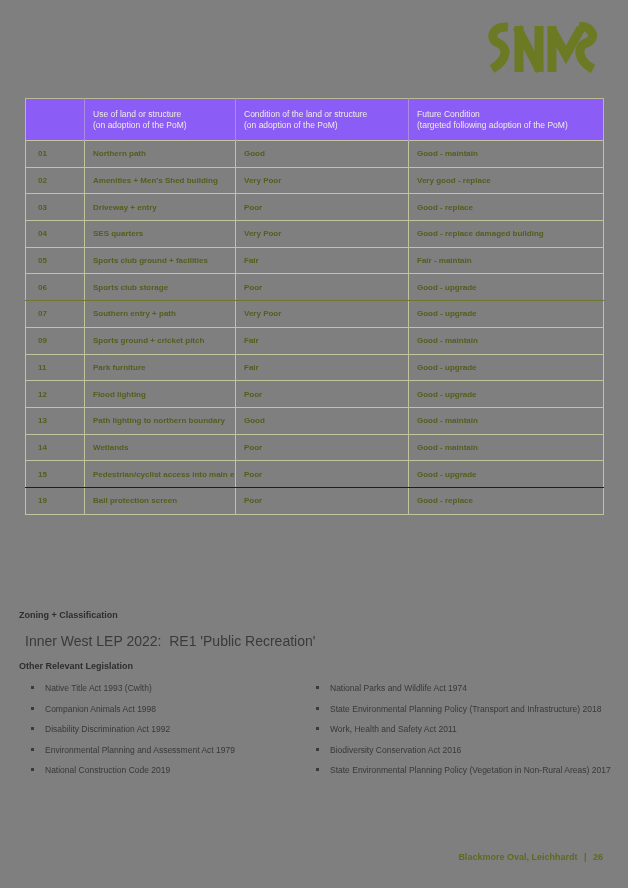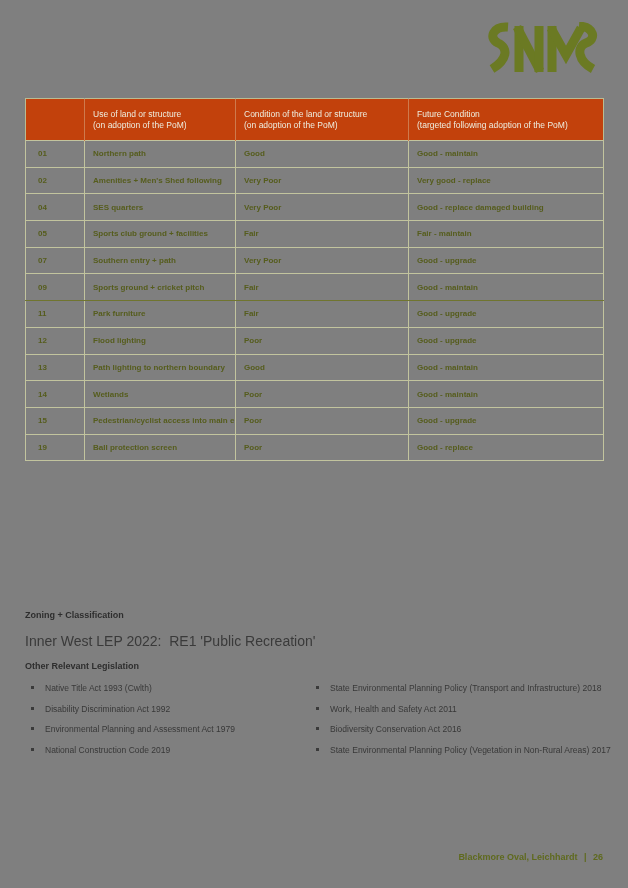--- a/index.html
+++ b/index.html
@@ -10,38 +10,38 @@
   }
   
   .logo{position:absolute;top:22px;right:20px;width:122px;height:54px;}
   
   .asset-table{
     position:absolute;left:25px;top:98px;width:578px;
     border-collapse:collapse;table-layout:fixed;
     border:1px solid #b9bc92;
   }
   .asset-table thead th{
-    background:#c2410c;color:#eeeee0;font-weight:400;
+    background:#8b5cf6;color:#eeeee0;font-weight:400;
     font-size:8.5px;line-height:11px;text-align:left;
     padding:5px 6px 5px 8px;height:42px;box-sizing:border-box;
     vertical-align:middle;border-left:1px solid rgba(230,230,200,.35);
   }
   .asset-table thead th:first-child{border-left:none;}
   .asset-table td{
     height:26.7px;box-sizing:border-box;
     border:1px solid #c2c49e;
     font-size:8px;font-weight:700;color:#565d1d;
     padding:0 6px 0 8px;vertical-align:middle;
     white-space:nowrap;overflow:hidden;
   }
   .asset-table td:first-child{padding-left:12px;}
   .asset-table tbody tr:nth-child(6) td{border-bottom-color:#70752f;}
   .asset-table tbody tr:nth-child(13) td{border-bottom-color:#1e1e1e;}
   
-  .h-bold{position:absolute;left:25px;font-size:9px;font-weight:700;color:#2e2e2e;}
+  .h-bold{position:absolute;left:19px;font-size:9px;font-weight:700;color:#2e2e2e;}
   .zoning-value{position:absolute;left:25px;top:633px;font-size:14px;color:#3a3a3a;white-space:pre-wrap;}
   .leg-list{position:absolute;top:682px;margin:0;padding:0;list-style:none;}
   .leg-list li{
     position:relative;padding-left:15px;margin-bottom:8.5px;
     font-size:8.5px;line-height:12px;color:#383838;
   }
   .leg-list li::before{
     content:"";position:absolute;left:1px;top:4px;width:3px;height:3px;background:#3a3a3a;
   }
   .leg-left{left:30px;width:272px;}
@@ -100,37 +100,49 @@
   </thead>
   <tbody>
       <tr>
         <td>01</td>
         <td>Northern path</td>
         <td>Good</td>
         <td>Good - maintain</td>
       </tr>
       <tr>
         <td>02</td>
-        <td>Amenities + Men's Shed following</td>
+        <td>Amenities + Men's Shed building</td>
         <td>Very Poor</td>
         <td>Very good - replace</td>
+      </tr>
+      <tr>
+        <td>03</td>
+        <td>Driveway + entry</td>
+        <td>Poor</td>
+        <td>Good - replace</td>
       </tr>
       <tr>
         <td>04</td>
         <td>SES quarters</td>
         <td>Very Poor</td>
         <td>Good - replace damaged building</td>
       </tr>
       <tr>
         <td>05</td>
         <td>Sports club ground + facilities</td>
         <td>Fair</td>
         <td>Fair - maintain</td>
       </tr>
       <tr>
+        <td>06</td>
+        <td>Sports club storage</td>
+        <td>Poor</td>
+        <td>Good - upgrade</td>
+      </tr>
+      <tr>
         <td>07</td>
         <td>Southern entry + path</td>
         <td>Very Poor</td>
         <td>Good - upgrade</td>
       </tr>
       <tr>
         <td>09</td>
         <td>Sports ground + cricket pitch</td>
         <td>Fair</td>
         <td>Good - maintain</td>
@@ -173,25 +185,27 @@
       </tr>
     </tbody>
 </table>
 
 <div class="h-bold" style="top:610px">Zoning + Classification</div>
 <div class="zoning-value">Inner West LEP 2022:  RE1 'Public Recreation'</div>
 
 <div class="h-bold" style="top:661px">Other Relevant Legislation</div>
 <ul class="leg-list leg-left">
     <li>Native Title Act 1993 (Cwlth)</li>
+    <li>Companion Animals Act 1998</li>
     <li>Disability Discrimination Act 1992</li>
     <li>Environmental Planning and Assessment Act 1979</li>
     <li>National Construction Code 2019</li>
   </ul>
 <ul class="leg-list leg-right">
+    <li>National Parks and Wildlife Act 1974</li>
     <li>State Environmental Planning Policy (Transport and Infrastructure) 2018</li>
     <li>Work, Health and Safety Act 2011</li>
     <li>Biodiversity Conservation Act 2016</li>
     <li>State Environmental Planning Policy (Vegetation in Non-Rural Areas) 2017</li>
   </ul>
 
 <div class="footer">
   <span>Blackmore Oval, Leichhardt</span>
   <span>|</span>
   <span>26</span>

